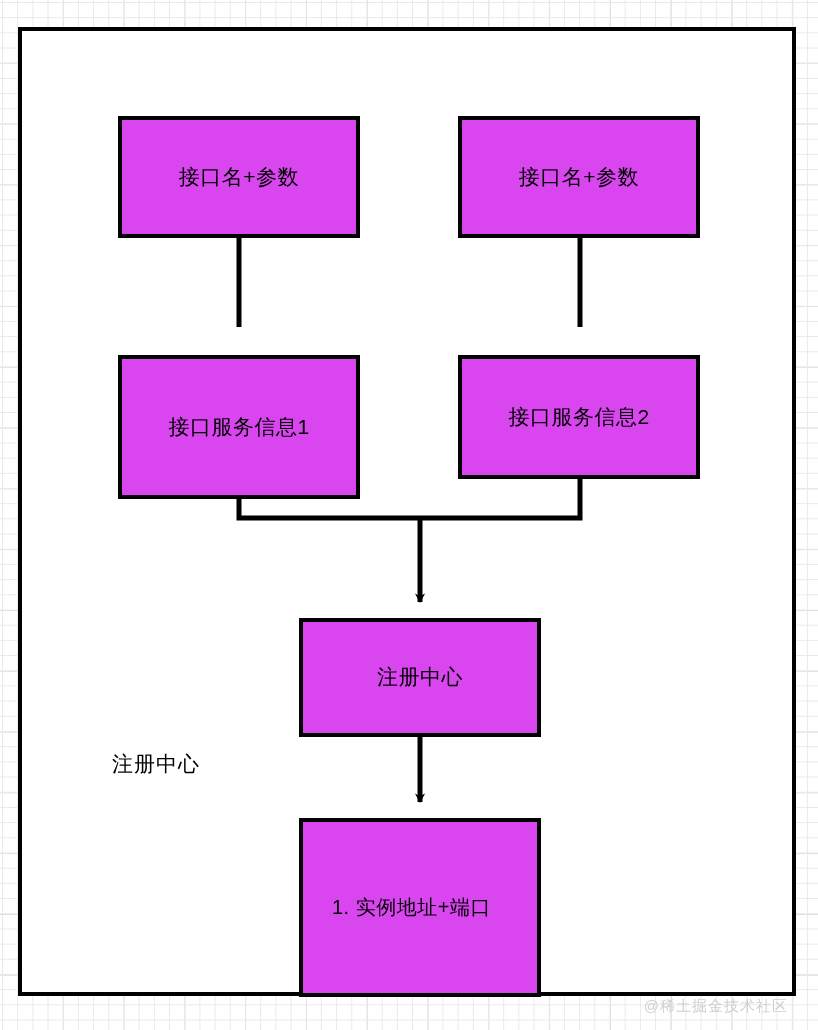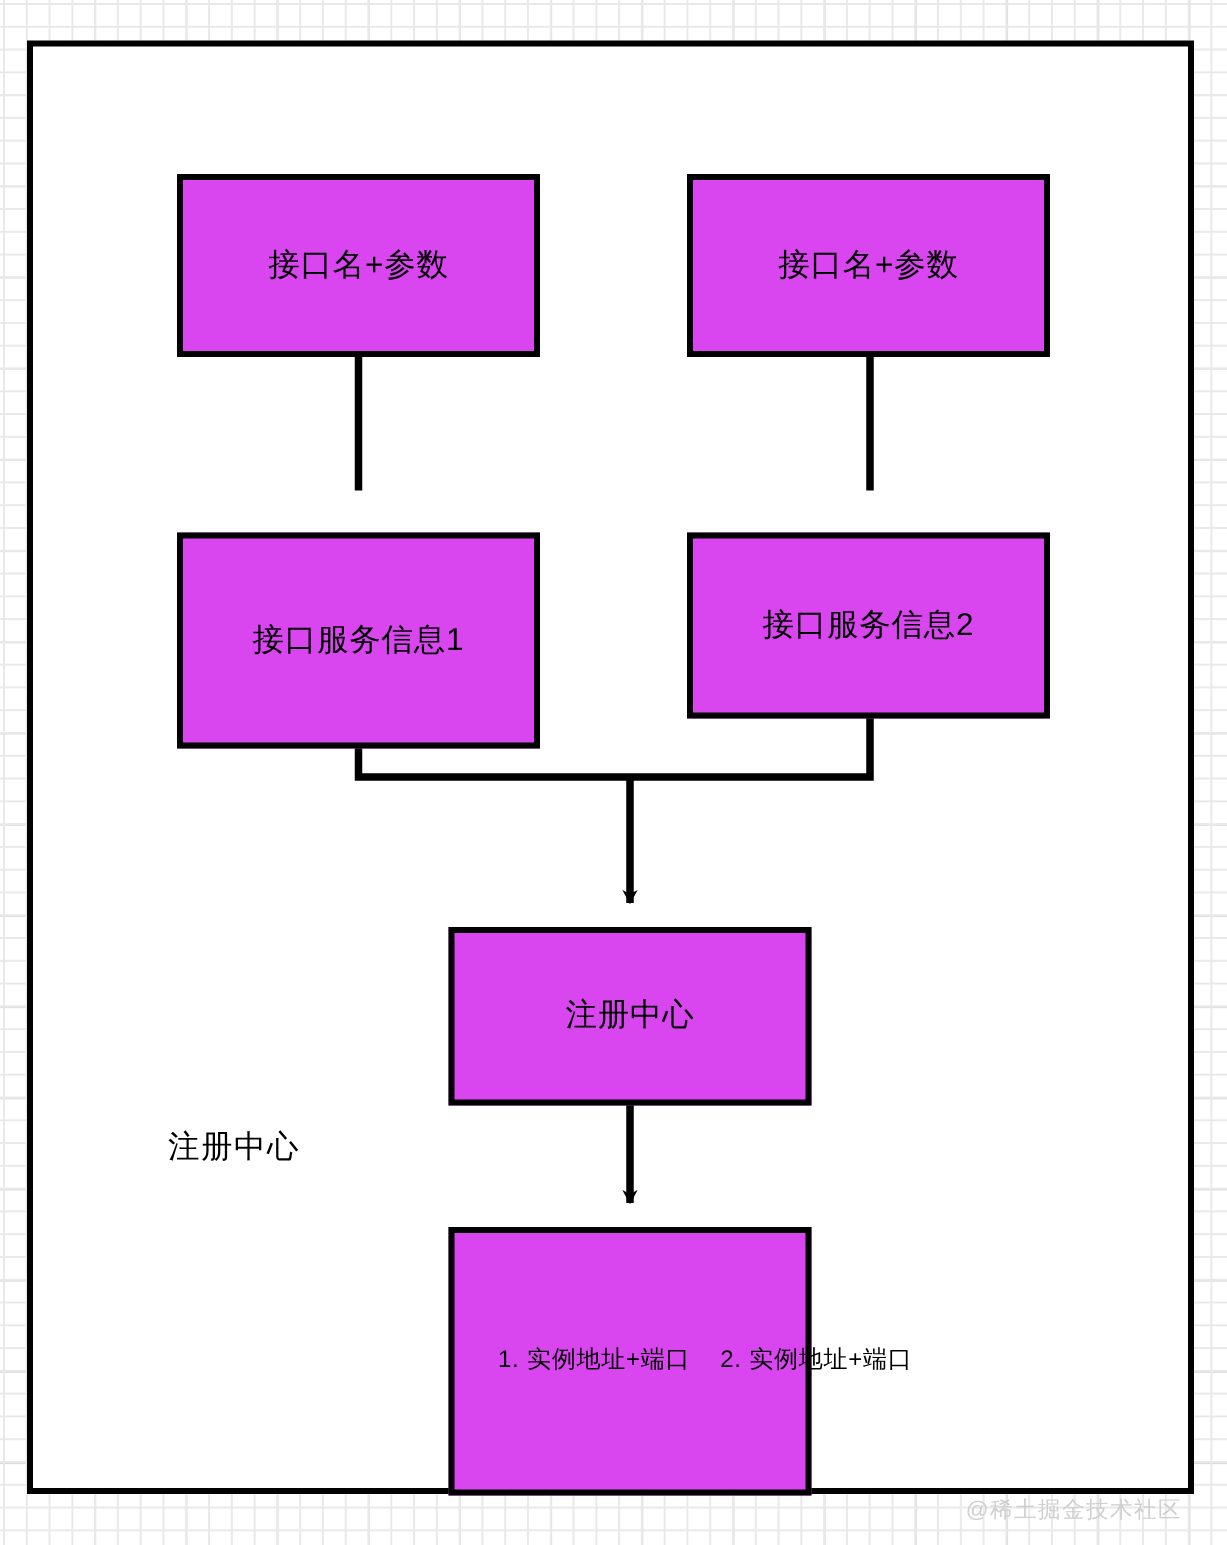--- a/index.html
+++ b/index.html
@@ -74,23 +74,23 @@
     left: 299px;
     top: 790px;
     width: 242px;
     height: 179px;
     align-items: center;
     justify-content: flex-start;
     padding-left: 29px;
   }
   #node-instance-items .list {
     display: flex;
-    flex-direction: row;
+    flex-direction: column;
     gap: 20px;
-    font-size: 16px;
+    font-size: 20px;
     line-height: 1.42;
     text-align: left;
   }
   #node-instance-items .list .row { white-space: nowrap; }
 
   
   #registry-label {
     position: absolute;
     left: 112px;
     top: 750px;
@@ -168,19 +168,18 @@
   <span>接口服务信息2</span>
 </div>
 
 <div class="node" id="node-instance-list">
   <span>注册中心</span>
 </div>
 
 <div class="node" id="node-instance-items">
   <div class="list">
     <div class="row">1. 实例地址+端口</div>
-    <div class="row">2. 实例地址+端口</div>
   </div>
 </div>
 
 <div id="registry-label">注册中心</div>
 
 <div id="watermark">@稀土掘金技术社区</div>
 
 </body></html>

